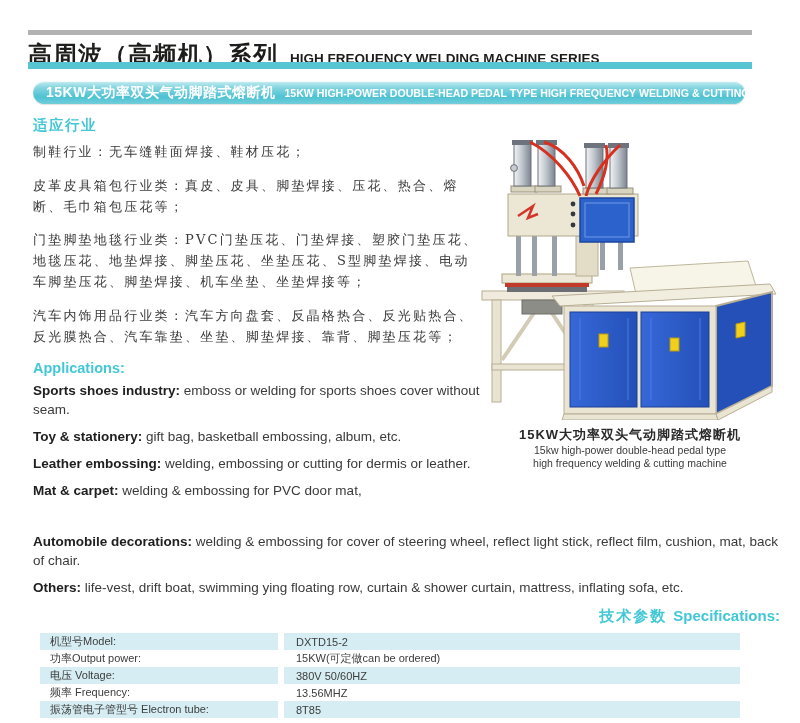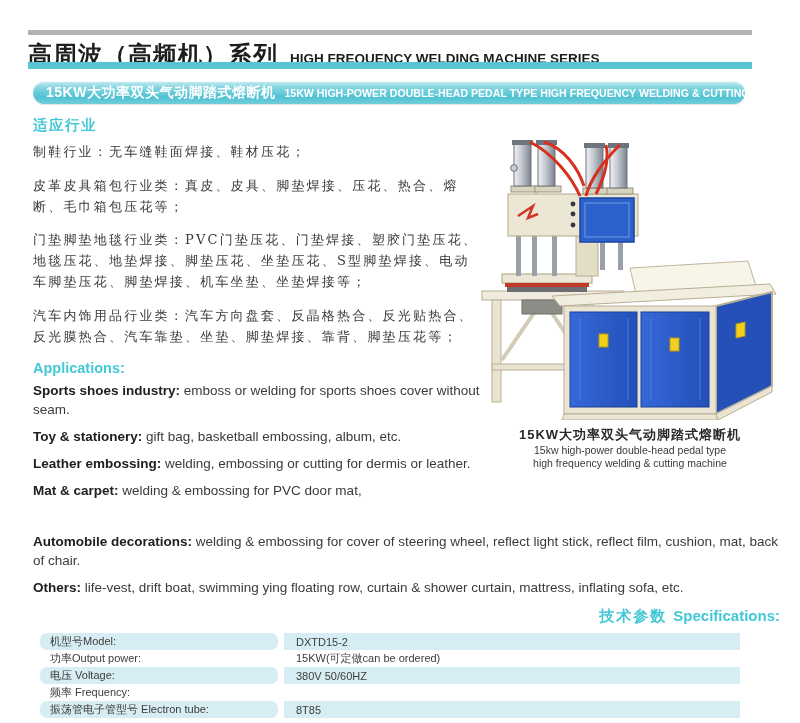--- a/index.html
+++ b/index.html
@@ -41,21 +41,21 @@
   .caption-en{font-size:10.5px;color:#3a3a3a;line-height:1.25;}
 
   .full-paras{margin-top:24px;width:747px;}
 
   
   .specs-heading{margin:10px 0 7px 16px;font-size:15px;font-weight:bold;color:#42c7d5;text-align:right;}
   .specs-heading .zh{letter-spacing:2px;margin-right:6px;}
   .spec-table{margin-left:7px;width:700px;}
   .spec-row{display:flex;height:17px;font-size:11px;color:#3c3c3c;}
   .cell{display:flex;align-items:center;height:100%;box-sizing:border-box;}
-  .cell-label{width:238px;padding-left:10px;border-radius:7px;}
+  .cell-label{width:238px;padding-left:10px;}
   .cell-value{flex:1;margin-left:6px;padding-left:12px;}
   .spec-row:nth-child(odd) .cell{background:#d6eef3;}
   .spec-row:nth-child(even) .cell{background:#ffffff;}
 </style>
 </head>
 <body>
 
 <div class="page">
 
   <div class="rule-gray"></div>
@@ -220,20 +220,21 @@
       <div class="spec-row">
         <div class="cell cell-label">功率Output power:</div>
         <div class="cell cell-value">15KW(可定做can be ordered)</div>
       </div>
       <div class="spec-row">
         <div class="cell cell-label">电压 Voltage:</div>
         <div class="cell cell-value">380V 50/60HZ</div>
       </div>
       <div class="spec-row">
         <div class="cell cell-label">频率 Frequency:</div>
+        <div class="cell cell-value">13.56MHZ</div>
       </div>
       <div class="spec-row">
         <div class="cell cell-label">振荡管电子管型号 Electron tube:</div>
         <div class="cell cell-value">8T85</div>
       </div>
 
     </div>
 
   </div>
 </div>

